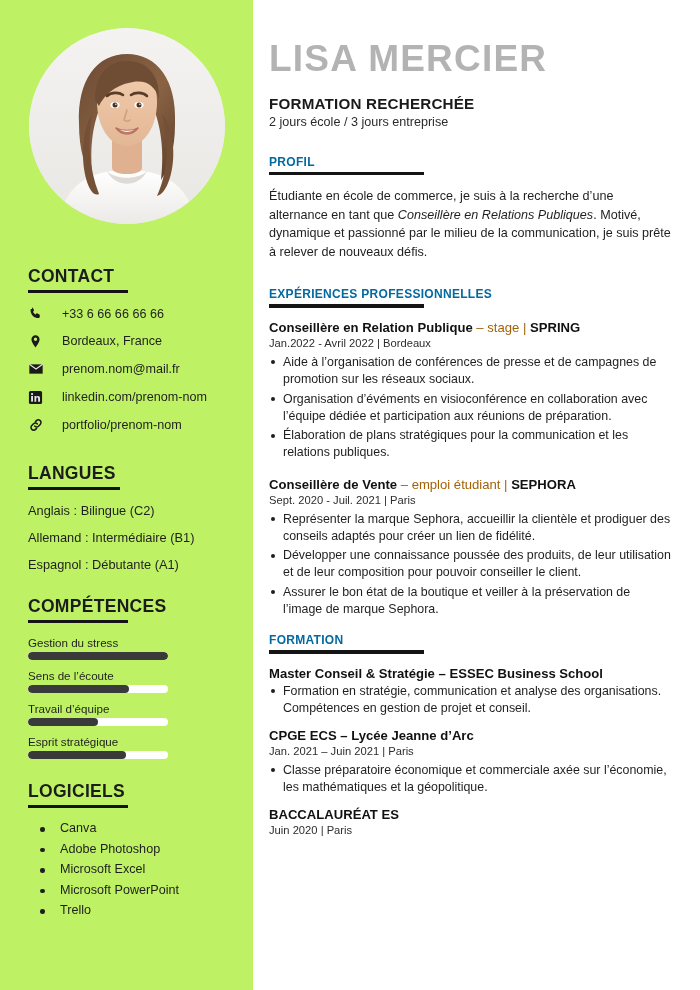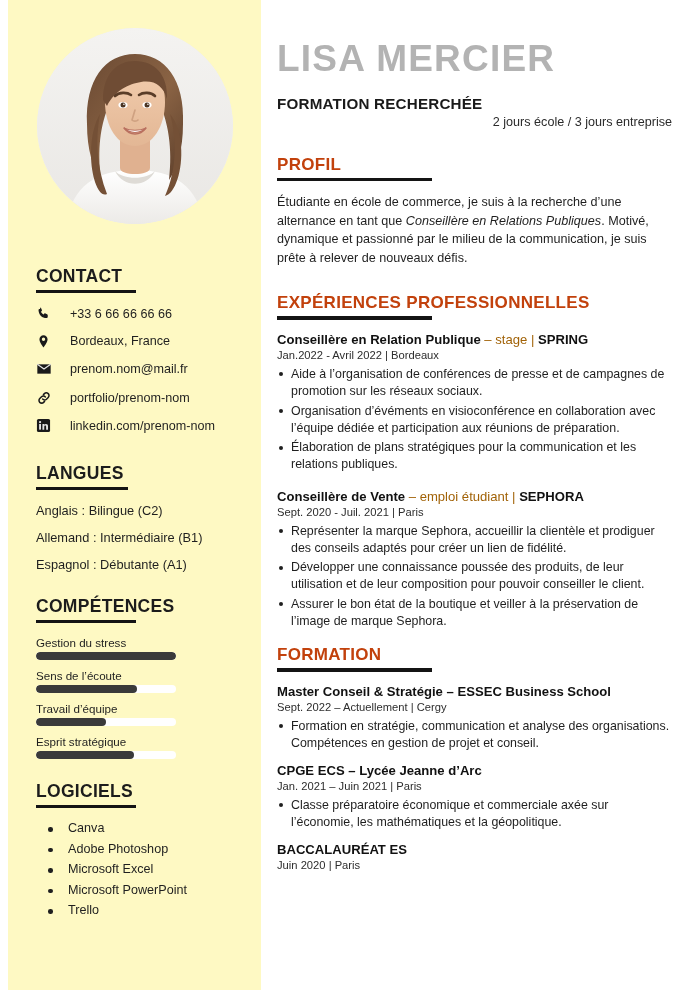--- a/index.html
+++ b/index.html
@@ -18,23 +18,22 @@
     height: 990px;
     background: #ffffff;
     display: flex;
   }
 
   
   .sidebar {
     width: 253px;
     min-width: 253px;
     height: 990px;
-    background: #fef9c3;
+    background: #bef264;
     padding: 0 0 0 0;
-    margin-left: 8px;
   }
 
   .photo-wrap {
     width: 100%;
     padding: 28px 0 0 0;
     display: flex;
     justify-content: center;
   }
 
   .photo {
@@ -156,27 +155,26 @@
     font-size: 15.2px;
     font-weight: bold;
     color: #1a1a1a;
     letter-spacing: .2px;
     margin-bottom: 3px;
   }
   .subheadline {
     font-size: 12.6px;
     color: #2b2b2b;
     margin-bottom: 26px;
-    text-align: right;
   }
 
   .main-title {
-    font-size: 17px;
+    font-size: 12px;
     font-weight: bold;
-    color: #c2410c;
+    color: #0369a1;
     letter-spacing: .3px;
     margin-bottom: 3px;
   }
   .main-rule {
     height: 3.5px;
     background: #141414;
     margin-bottom: 12px;
   }
   .rule-profil  { width: 155px; }
   .rule-exp     { width: 155px; }
@@ -329,38 +327,38 @@
             <svg width="16" height="16" viewBox="0 0 24 24" fill="#1a1a1a">
               <path d="M2 5h20v14H2z"></path>
               <path d="M2 5l10 7 10-7" fill="none" stroke="#e4e4e4" stroke-width="1.8"></path>
             </svg>
           </span>
           <span>prenom.nom@mail.fr</span>
         </li>
 
         <li class="contact-row">
           <span class="contact-ico">
-            <svg width="16" height="16" viewBox="0 0 24 24" fill="none" stroke="#1a1a1a" stroke-width="2.3" stroke-linecap="round">
-              <path d="M10 13.5a4 4 0 0 0 5.7.3l2.6-2.6a4 4 0 1 0-5.7-5.7l-1.4 1.4"></path>
-              <path d="M14 10.5a4 4 0 0 0-5.7-.3l-2.6 2.6a4 4 0 1 0 5.7 5.7l1.4-1.4"></path>
-            </svg>
-          </span>
-          <span>portfolio/prenom-nom</span>
-        </li>
-
-        <li class="contact-row">
-          <span class="contact-ico">
             <svg width="15" height="15" viewBox="0 0 24 24">
               <rect x="1.5" y="1.5" width="21" height="21" rx="2.6" fill="#1a1a1a"></rect>
               <rect x="5" y="9.6" width="3" height="9" fill="#e4e4e4"></rect>
               <circle cx="6.5" cy="6.4" r="1.8" fill="#e4e4e4"></circle>
               <path d="M10.3 9.6h2.9v1.3c.5-.9 1.5-1.5 2.8-1.5 2.1 0 3.2 1.3 3.2 3.8v5.4h-3v-4.8c0-1.2-.4-1.9-1.4-1.9-1 0-1.6.7-1.6 1.9v4.8h-2.9z" fill="#e4e4e4"></path>
             </svg>
           </span>
           <span>linkedin.com/prenom-nom</span>
+        </li>
+
+        <li class="contact-row">
+          <span class="contact-ico">
+            <svg width="16" height="16" viewBox="0 0 24 24" fill="none" stroke="#1a1a1a" stroke-width="2.3" stroke-linecap="round">
+              <path d="M10 13.5a4 4 0 0 0 5.7.3l2.6-2.6a4 4 0 1 0-5.7-5.7l-1.4 1.4"></path>
+              <path d="M14 10.5a4 4 0 0 0-5.7-.3l-2.6 2.6a4 4 0 1 0 5.7 5.7l1.4-1.4"></path>
+            </svg>
+          </span>
+          <span>portfolio/prenom-nom</span>
         </li>
       </ul>
     </section>
 
     <section class="side-section gap-langues">
       <div class="side-title">LANGUES</div>
       <div class="side-rule w-langues"></div>
       <ul class="lang-list">
         <li class="lang-row">Anglais : Bilingue (C2)</li>
         <li class="lang-row">Allemand : Intermédiaire (B1)</li>
@@ -456,21 +454,20 @@
         </ul>
       </div>
     </section>
 
     <section class="sect-form">
       <div class="main-title">FORMATION</div>
       <div class="main-rule rule-form"></div>
 
       <div class="entry tight">
         <div class="entry-title">Master Conseil &amp; Stratégie – ESSEC Business School</div>
-        <div class="entry-meta">Sept. 2022 – Actuellement | Cergy</div>
         <ul class="bullets">
           <li>Formation en stratégie, communication et analyse des organisations. Compétences en gestion de projet et conseil.</li>
         </ul>
       </div>
 
       <div class="entry tight">
         <div class="entry-title">CPGE ECS – Lycée Jeanne d’Arc</div>
         <div class="entry-meta">Jan. 2021 – Juin 2021 | Paris</div>
         <ul class="bullets">
           <li>Classe préparatoire économique et commerciale axée sur l’économie, les mathématiques et la géopolitique.</li>

